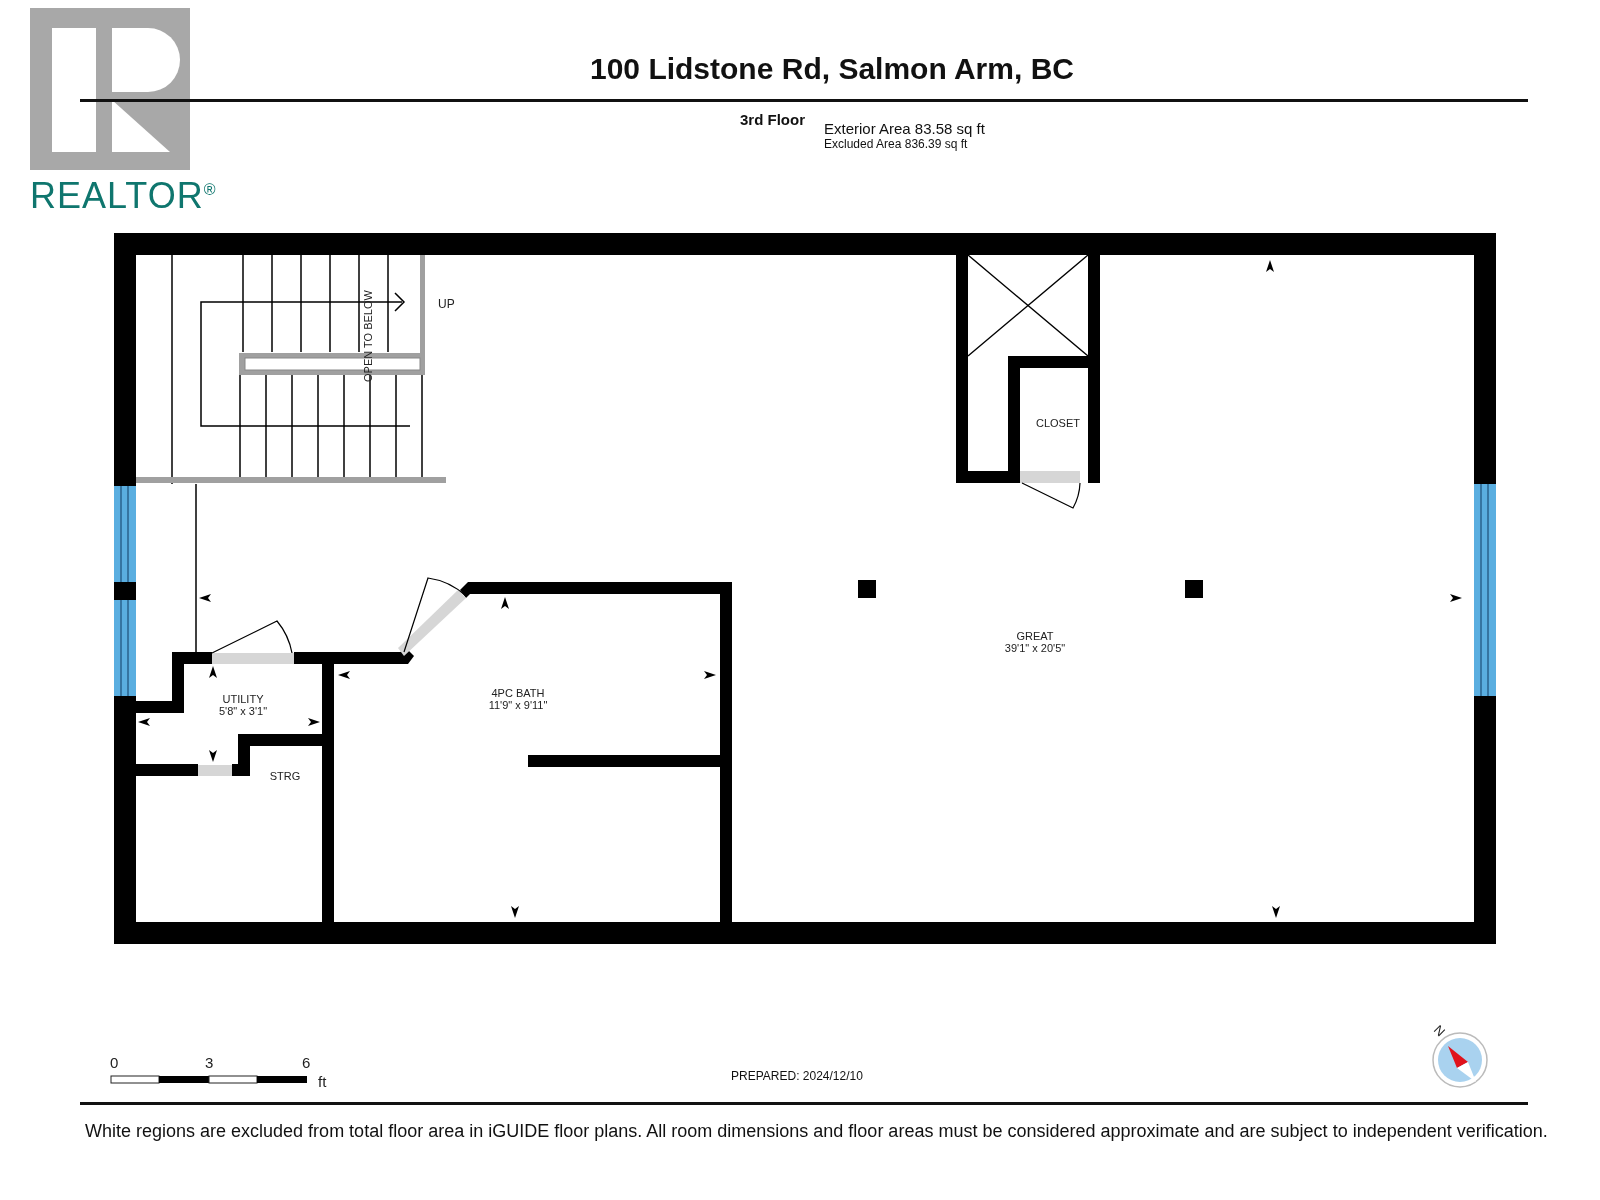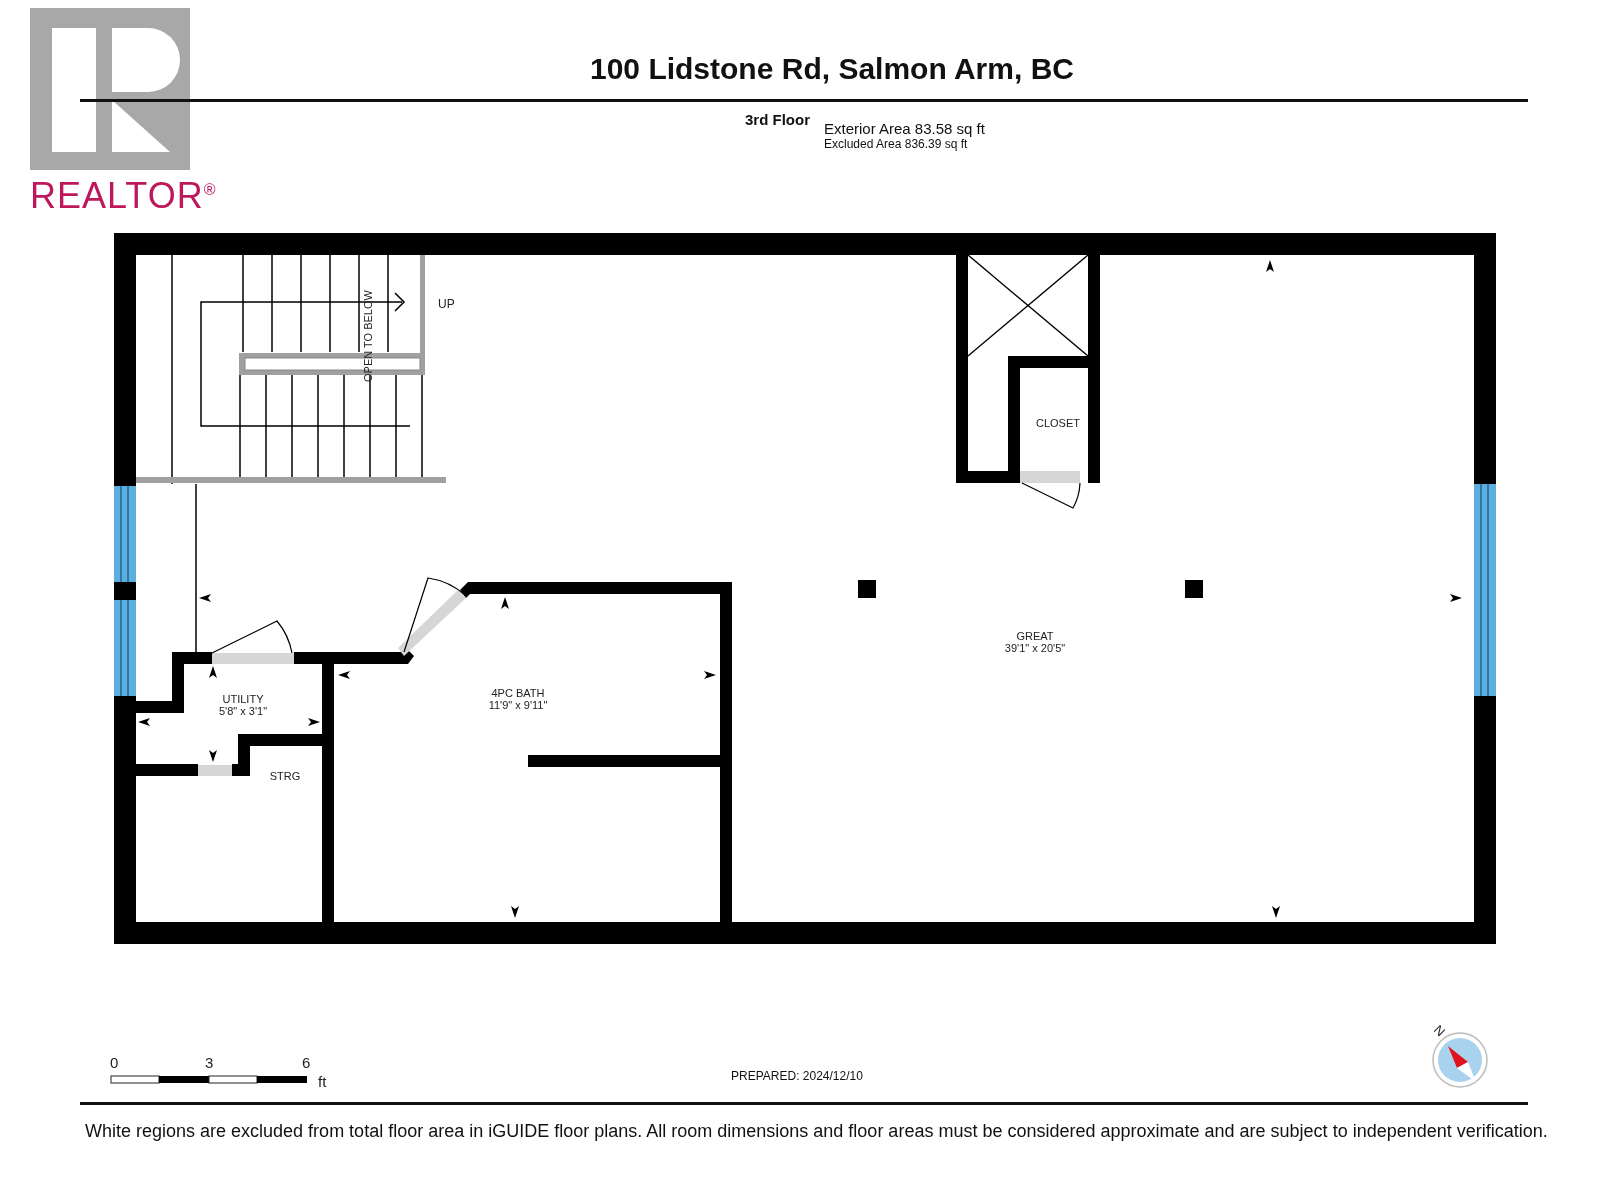--- a/index.html
+++ b/index.html
@@ -2,27 +2,27 @@
 <html><head>
 <meta charset="utf-8">
 <style>
   html, body { margin: 0; padding: 0; background: #ffffff; }
   body { width: 1600px; height: 1200px; position: relative; overflow: hidden;
          font-family: "Liberation Sans", sans-serif; color: #111; }
   .abs { position: absolute; }
   #title { left: 18px; width: 1600px; top: 52px; text-align: center; font-size: 30px; font-weight: bold; color: #111; }
   #title span { position: relative; left: 14px; }
   .hr { position: absolute; left: 80px; width: 1448px; height: 3px; background: #111; }
-  #floor-name { left: 740px; top: 111px; font-size: 15px; font-weight: bold; text-align: right; width: 70px; }
+  #floor-name { left: 740px; top: 111px; font-size: 15px; font-weight: bold; text-align: left; width: 70px; }
   #ext-area { left: 824px; top: 120px; font-size: 15px; }
   #excl-area { left: 824px; top: 137px; font-size: 12px; }
   #prepared { left: 731px; top: 1069px; font-size: 12px; }
   #disclaimer { left: 85px; top: 1121px; font-size: 18px; }
   svg text { font-family: "Liberation Sans", sans-serif; fill: #222; }
-  .logo-text { left: 30px; top: 175px; font-size: 36px; color: #be185d; letter-spacing: 1px; }
+  .logo-text { left: 30px; top: 175px; font-size: 36px; color: #0f766e; letter-spacing: 1px; }
 </style>
 </head>
 <body>
 
 <svg class="abs" style="left:30px;top:8px" width="162" height="164">
   <rect x="0" y="0" width="160" height="162" fill="#a8a8a8"></rect>
   <rect x="22" y="20" width="44" height="124" fill="#ffffff"></rect>
   <path d="M82 20 H118 A32 32 0 0 1 118 84 H82 Z" fill="#ffffff"></path>
   <path d="M82 92 L82 144 L140 144 Z" fill="#ffffff"></path>
 </svg>

